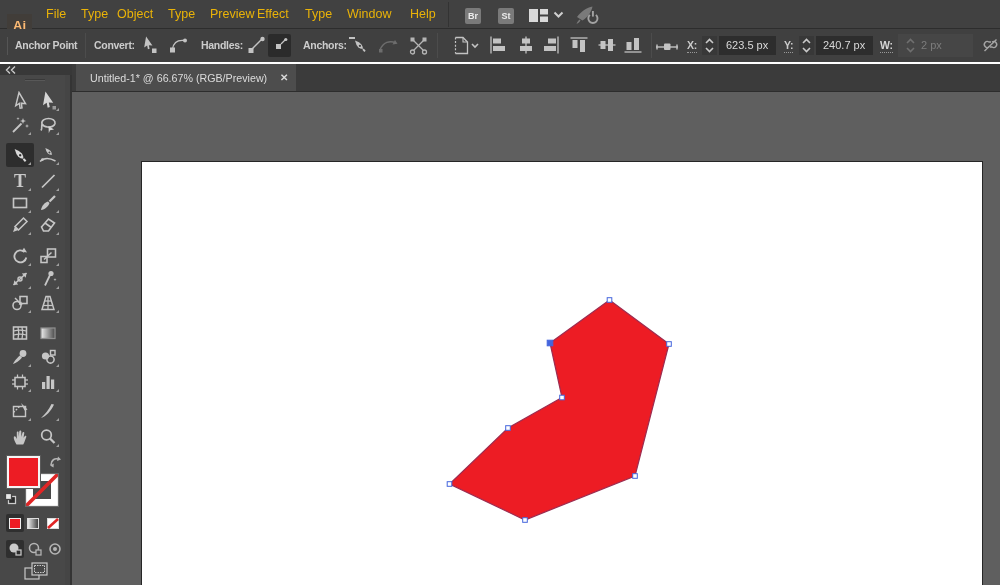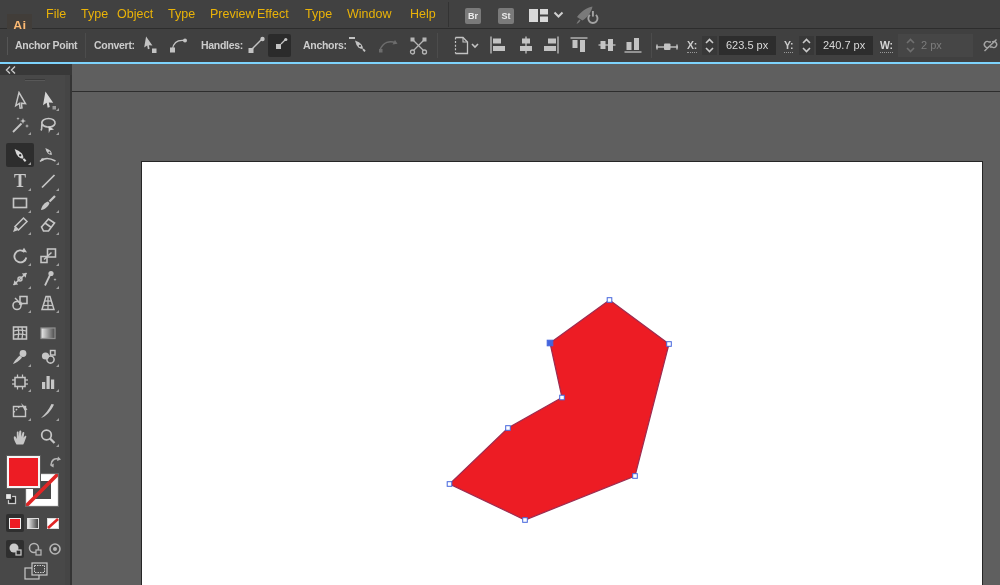--- a/index.html
+++ b/index.html
@@ -15,21 +15,21 @@
     color:#eab308; font-size:12.5px; }
   #ailogo { position:absolute; left:7px; top:2px; width:25px; height:24px;
     background:#413d39; color:#fdba74; font-weight:bold; font-size:13px;
     text-align:center; line-height:24px;margin-top:12px; }
   .badge { position:absolute; top:8px; width:16px; height:16px; background:#7a7a7a;
     color:#ececec; font-size:9px; font-weight:bold; text-align:center;
     line-height:16px; border-radius:2px; }
 
   
   #controlbar { left:0; top:29px; width:1000px; height:35px; background:#404040;
-    border-bottom:2px solid #7dd3fc; }
+    border-bottom:2px solid #ffffff; }
   .csep { position:absolute; top:4px; width:1px; height:25px; background:#323232;
     border-right:1px solid #4c4c4c; }
   .clabel { position:absolute; color:#cccccc; font-size:10.5px; font-weight:bold;
     top:10px; letter-spacing:-0.3px; }
   .spinner { position:absolute; top:7px; width:15px; height:19px; background:#383838; }
   .spinner svg { position:absolute; left:3px; top:2px; }
   .numinput { position:absolute; top:7px; width:57px; height:19px; background:#2d2d2d;
     color:#d8d8d8; font-size:11px; line-height:19px; padding-left:7px; }
   .dotu { border-bottom:1px dotted #999; padding-bottom:1px; }
 
@@ -224,20 +224,26 @@
     <svg class="abs" style="left:982px;top:9px" width="17" height="15">
       <g stroke="#a5a5a5" stroke-width="1.4" fill="none">
       <path d="M7,9 A3,3 0 1 1 7,4 L9,4"></path>
       <path d="M10,4 A3,3 0 1 1 10,9 L8,9"></path>
       <line x1="2.5" y1="13" x2="14.5" y2="1.5"></line>
           </g>
         </svg>
     </div>
   </div>
 
+  <div class="abs" id="tabrow">
+    <div id="tab">
+      <span style="margin-left:14px">Untitled-1* @ 66.67% (RGB/Preview)</span>
+      <span style="position:absolute;left:204px;top:0;color:#d8d8d8;font-size:10px;font-weight:bold">✕</span>
+    </div>
+  </div>
   <div class="abs" id="dockhead">
     <svg style="position:absolute;left:5px;top:2px" width="12" height="8">
       <path d="M5,0.5 L1.5,4 L5,7.5 M10,0.5 L6.5,4 L10,7.5" stroke="#c9c9c9" stroke-width="1.4" fill="none"></path>
     </svg>
   </div>
 
   <div class="abs" style="left:72px;top:91px;width:928px;height:1px;background:#2d2d2d;z-index:5"></div>
 
   <div class="abs" id="canvas">
     <div class="abs" id="artboard"></div>

